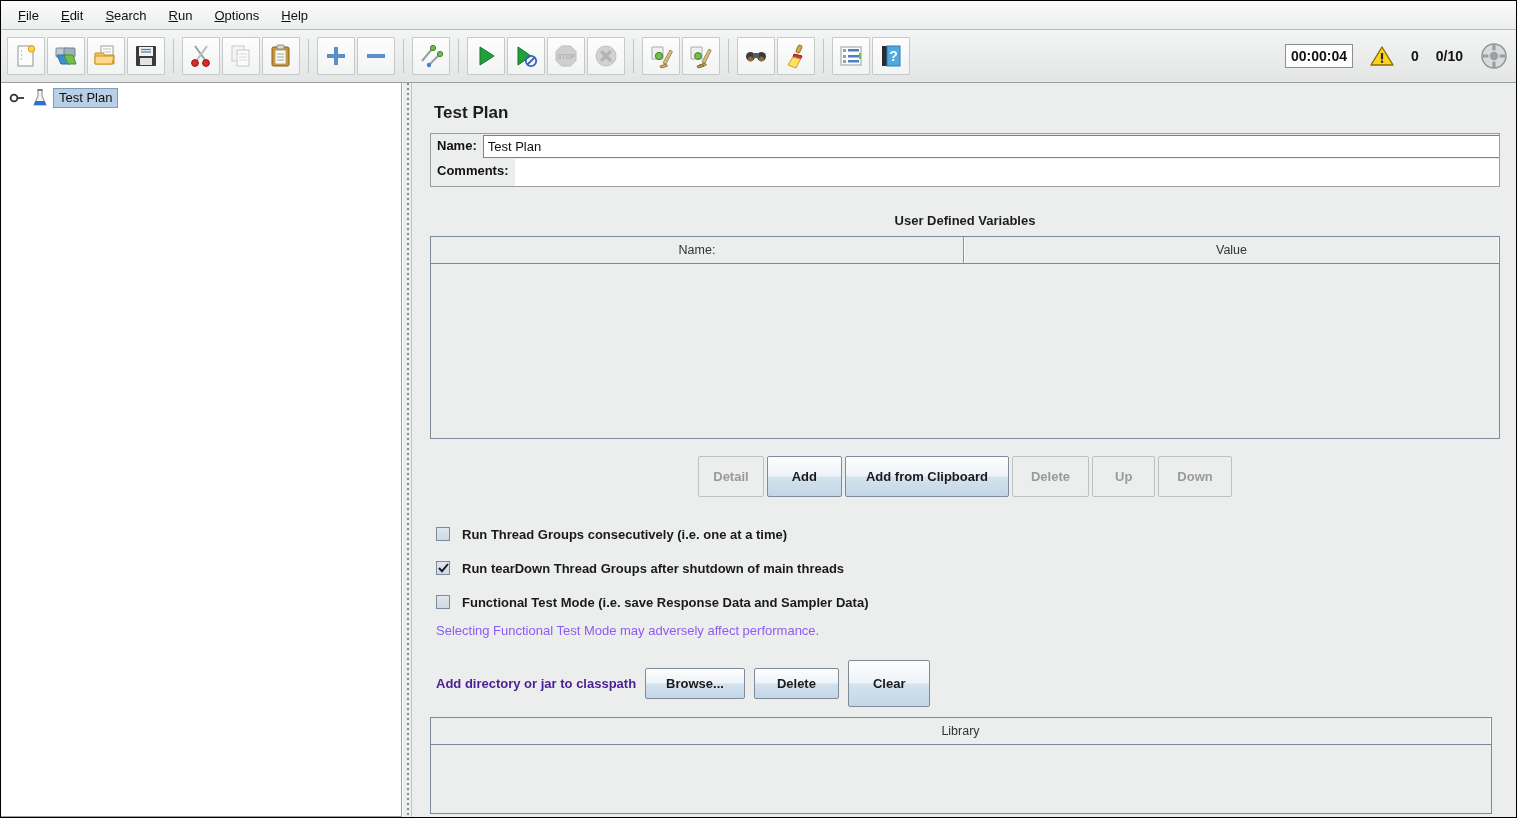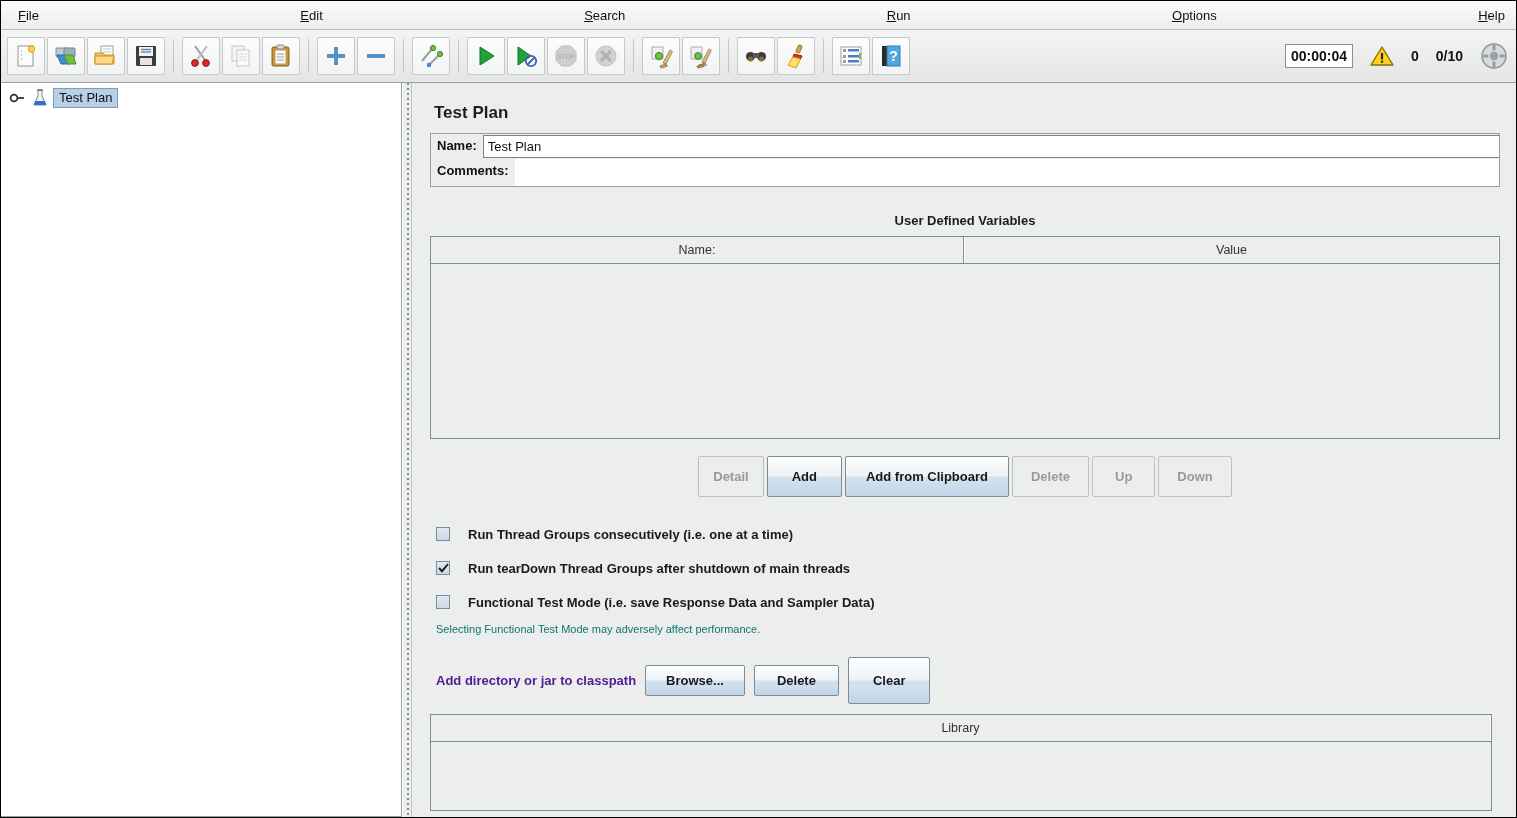--- a/index.html
+++ b/index.html
@@ -23,21 +23,20 @@
   }
 
   
   .menubar {
     height: 28px;
     background: linear-gradient(#fbfbfb, #eceeee);
     border-bottom: 1px solid #b8bcbd;
     display: flex; align-items: center;
     padding-left: 6px;
     flex: none;
-    justify-content: space-between;
   }
   .menuitem {
     padding: 3px 11px;
     font-size: 13px;
     color: #101010;
     cursor: default;
     white-space: nowrap;
   }
   .mn { text-decoration: underline; }
 
@@ -258,40 +257,40 @@
   }
   .jbtn.disabled {
     color: #9a9a9a;
     background: #eceded;
     border: 1px solid #bdc1c2;
   }
 
   
   .cbrow {
     display: flex; align-items: center;
-    gap: 18px;
+    gap: 12px;
     margin: 0 0 0 6px;
     height: 34px;
   }
   .cbrow.first { margin-top: 20px; }
   .cbox {
     width: 14px; height: 14px;
     border: 1px solid #7b8b9c;
     background: linear-gradient(#dfe7ef, #cdd9e4);
     box-sizing: border-box;
     display: flex; align-items: center; justify-content: center;
     flex: none;
     cursor: default;
   }
   .cblabel {
     font-size: 13px; font-weight: bold; color: #1a1a1a;
     cursor: default;
   }
   .note {
-    font-size: 11px; color: #0f766e;
+    font-size: 13px; color: #8b5cf6;
     margin: 4px 0 0 6px;
   }
 
   
   .cprow {
     display: flex; align-items: center;
     gap: 9px;
     margin: 22px 0 10px 6px;
   }
   .cplabel { font-size: 13px; font-weight: bold; color: #4c1d95; }

